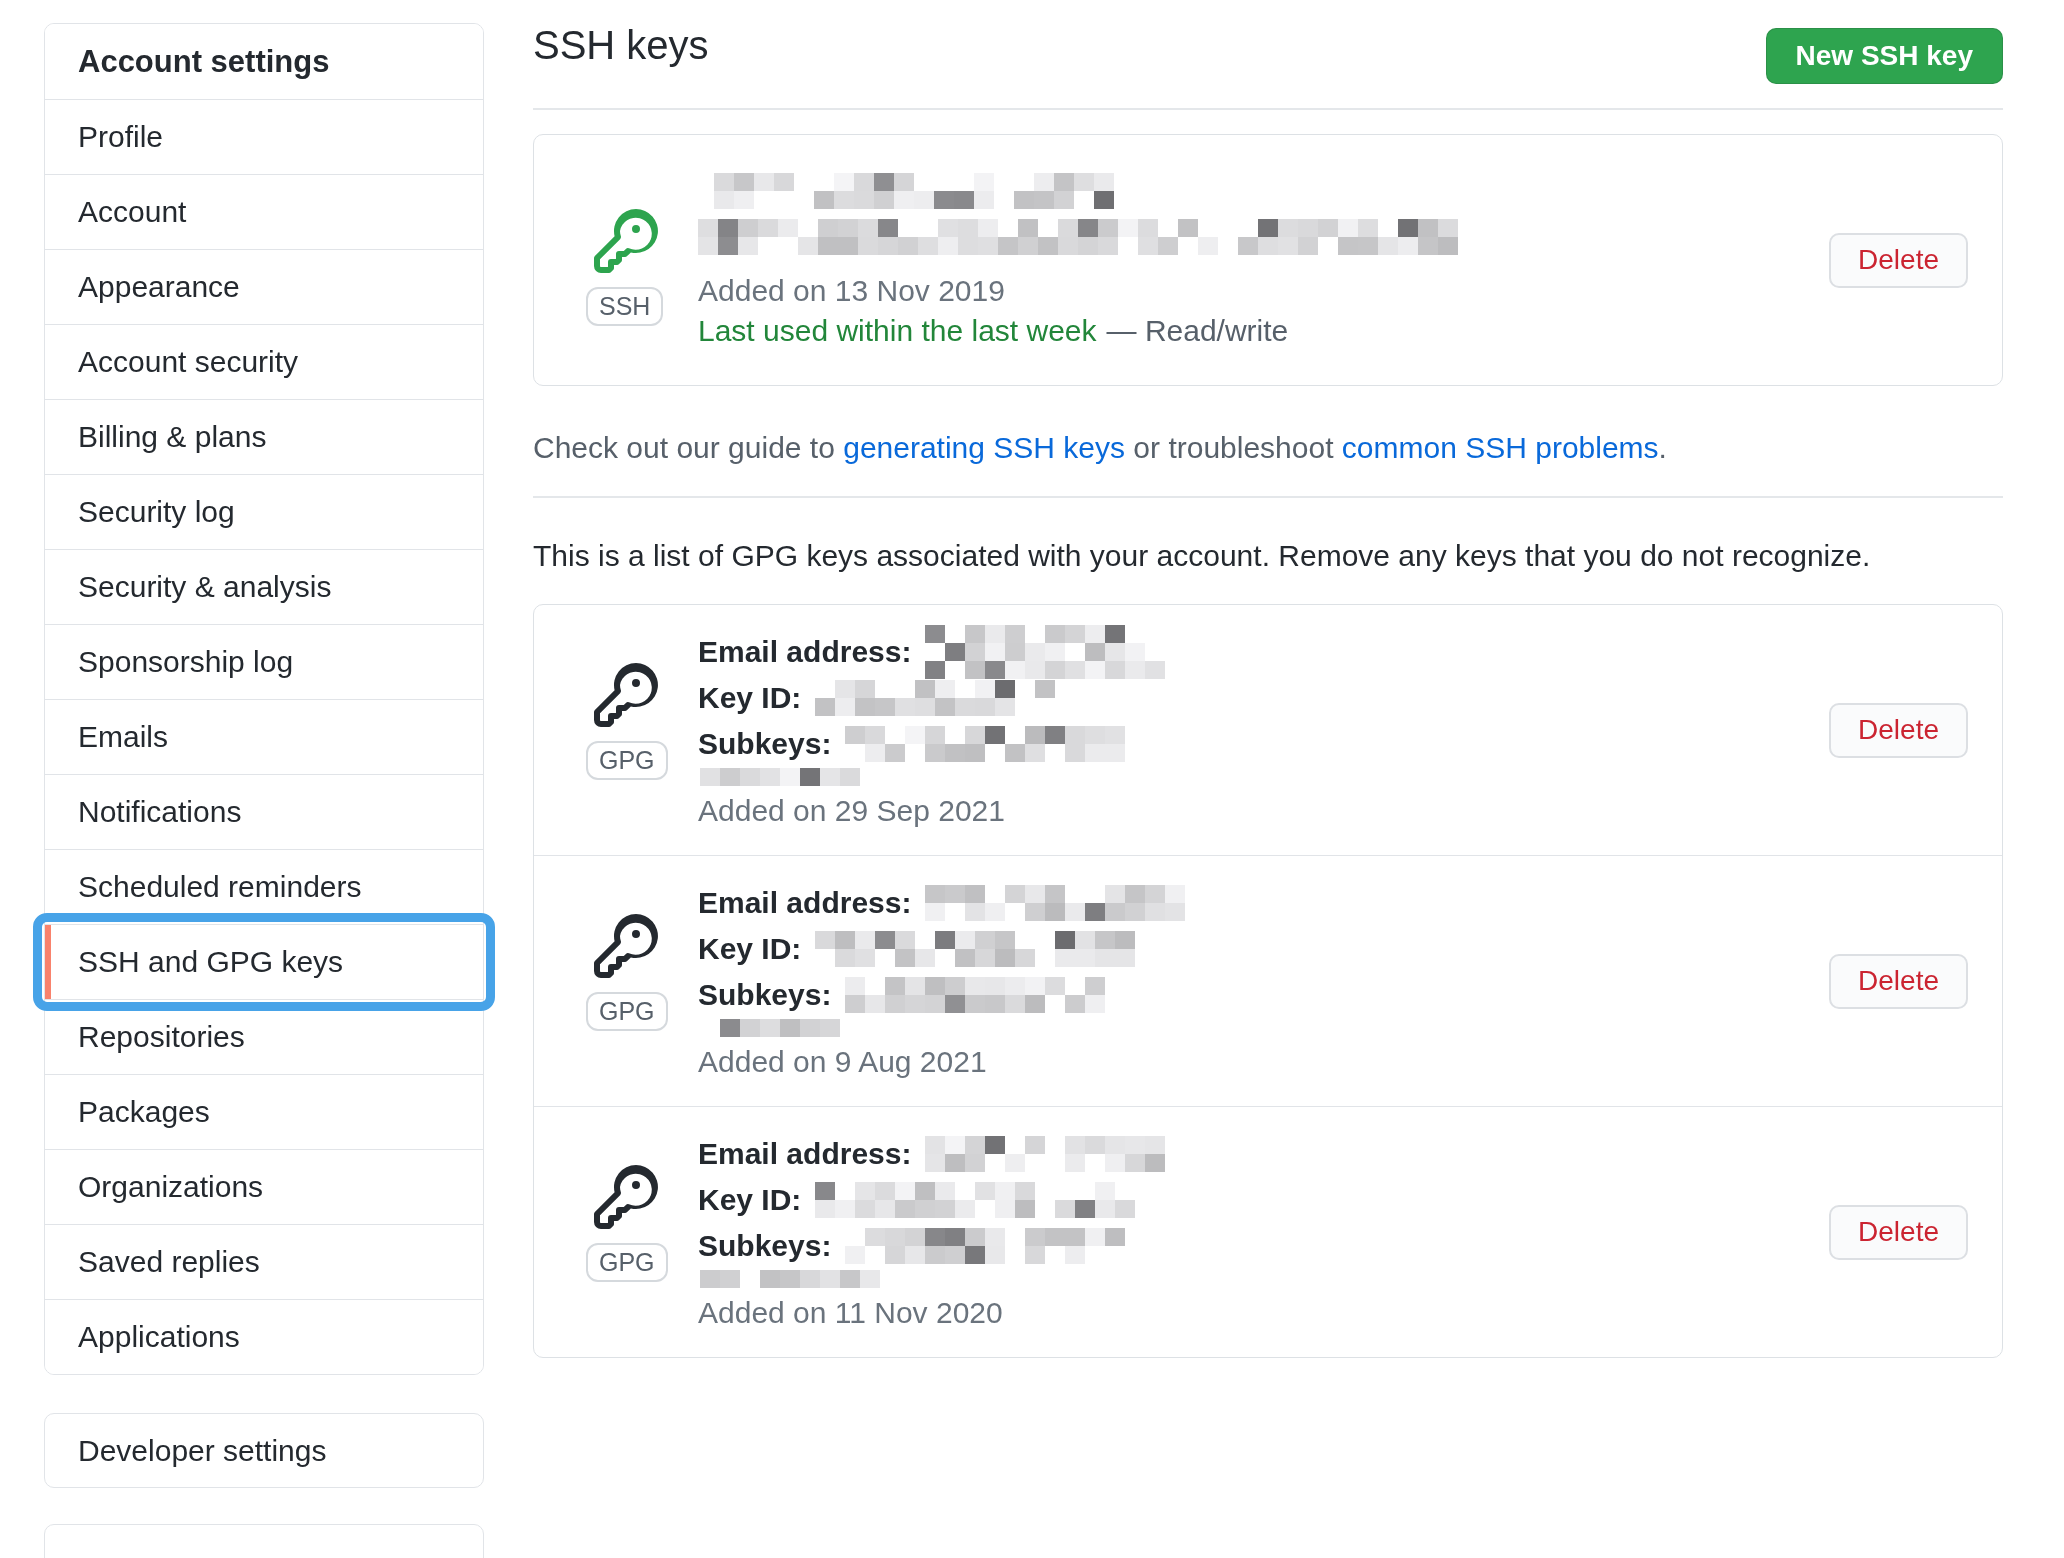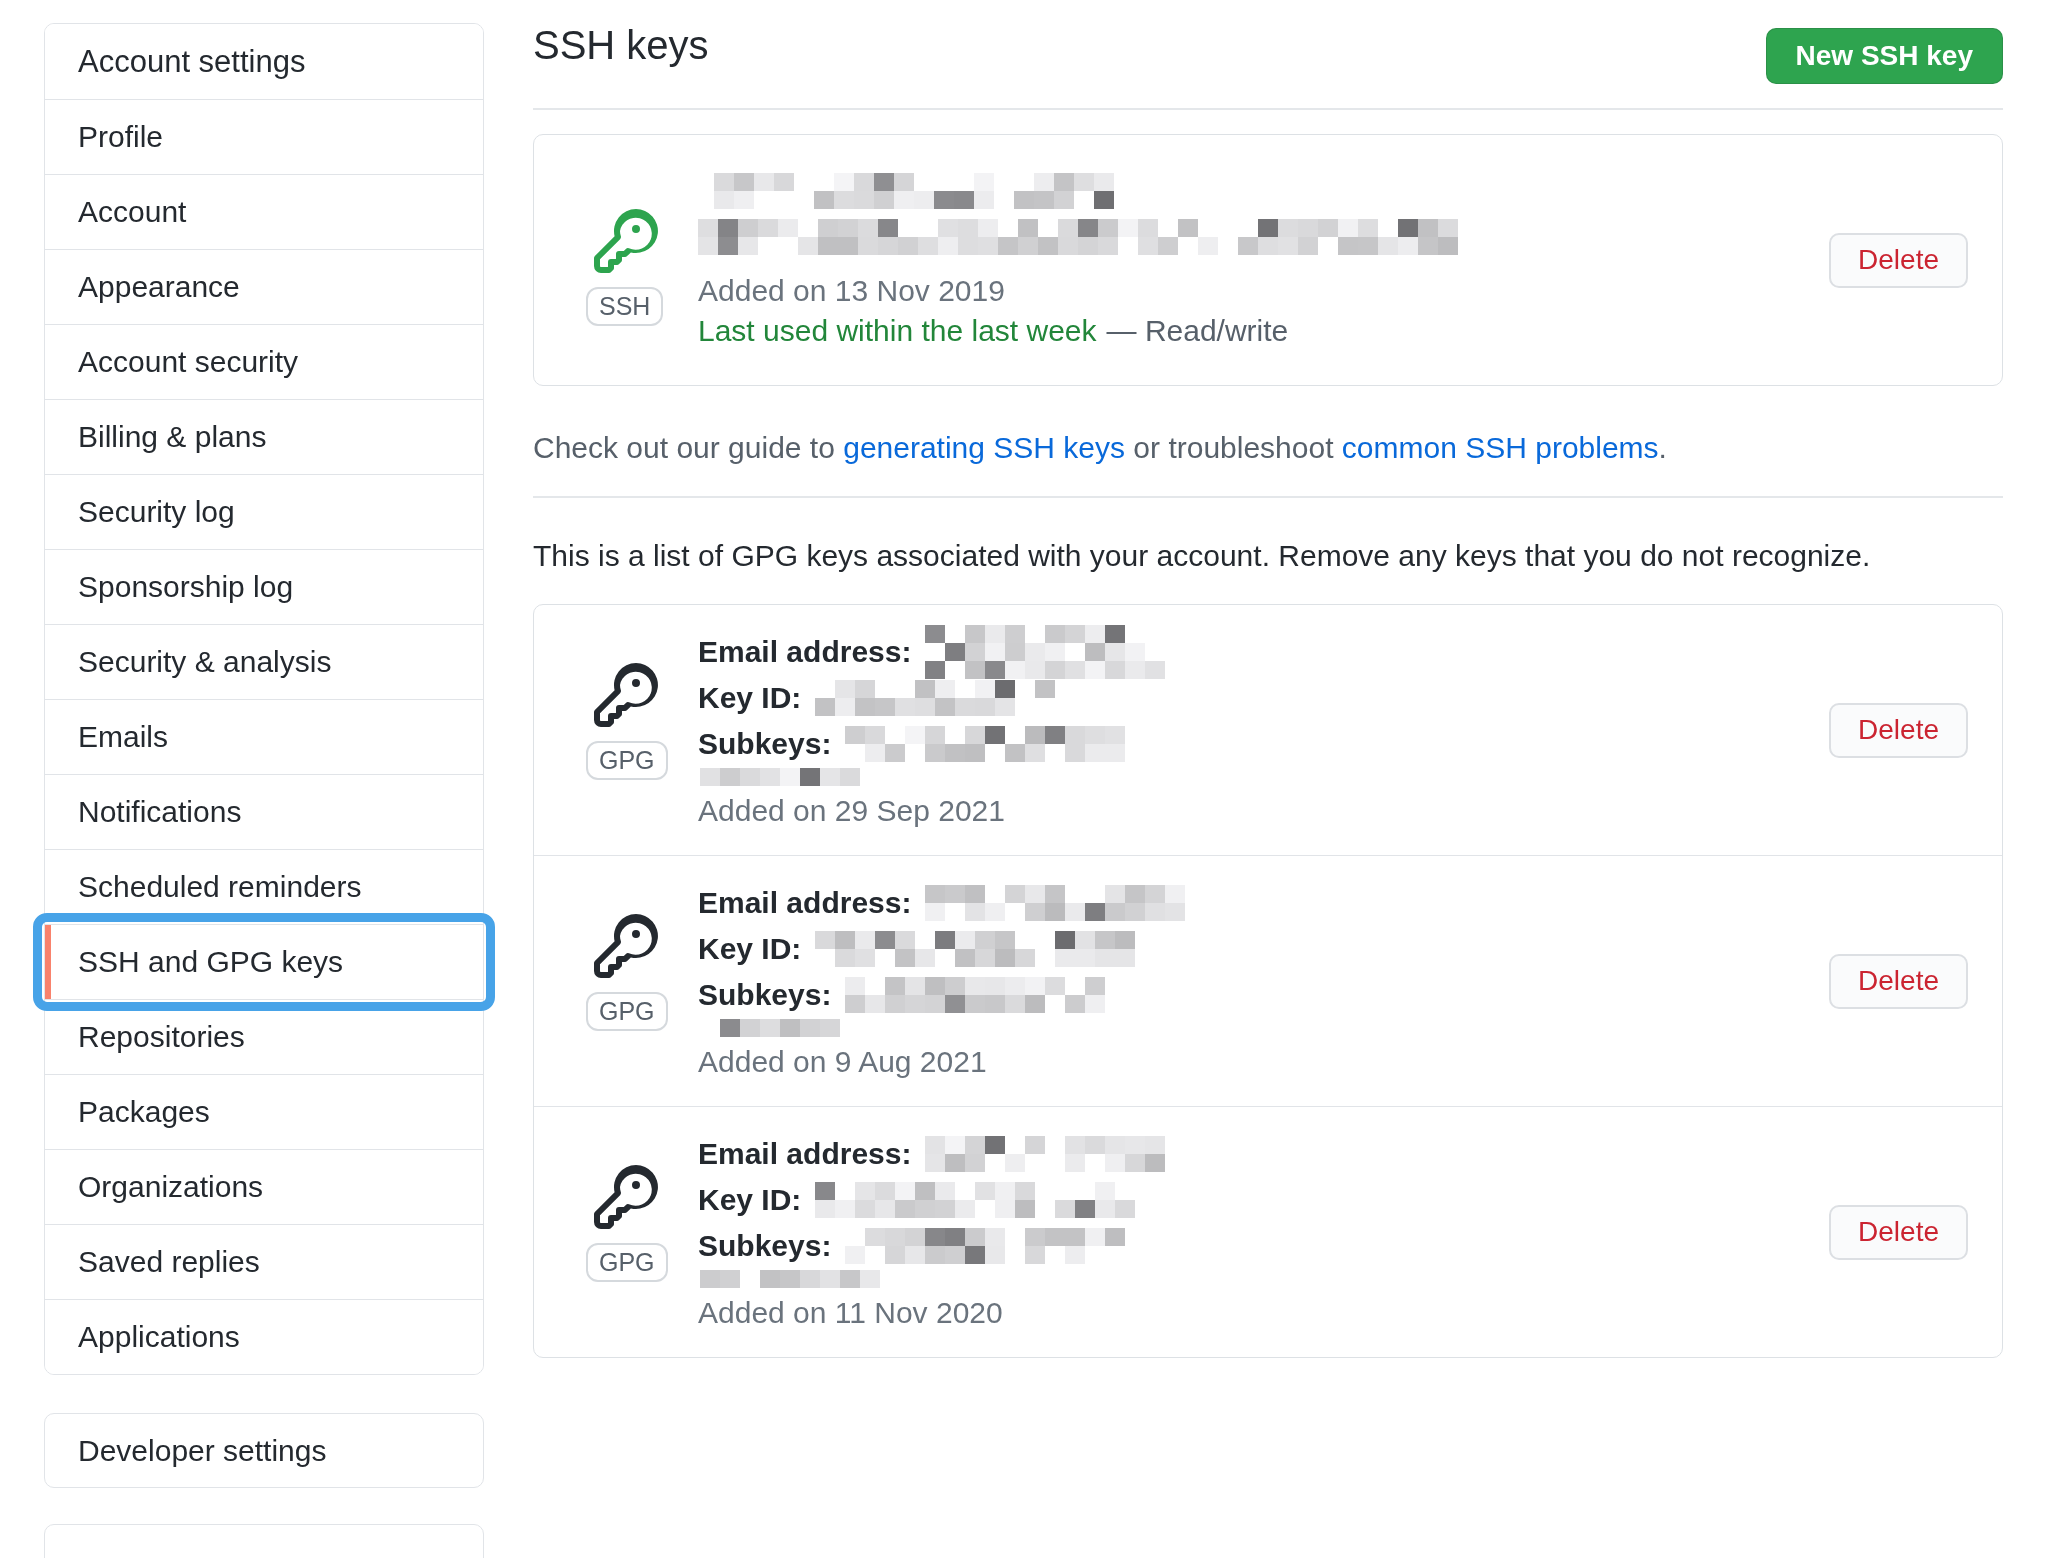--- a/index.html
+++ b/index.html
@@ -12,21 +12,21 @@
   
   .sidebar{position:absolute;left:44px;top:23px;width:440px}
   .nav-box{border:1px solid #e1e4e8;border-radius:10px;background:#fff}
   .nav-row{
     height:75px;box-sizing:border-box;display:flex;align-items:center;
     padding-left:33px;font-size:30px;color:#24292f;background:#fff;
     border-top:1px solid #e1e4e8;position:relative;cursor:pointer;
   }
   .nav-row:first-child{border-top:none;border-radius:9px 9px 0 0}
   .nav-row:last-child{border-radius:0 0 9px 9px}
-  .nav-row.hdr{font-weight:400;font-size:31px}
+  .nav-row.hdr{font-weight:700;font-size:31px}
   .nav-row.active .accent{
     position:absolute;left:0;top:0;bottom:0;width:6px;background:#f9826c;
   }
   .nav-row.active::after{
     content:"";position:absolute;inset:-12px;border:9px solid #47a3e8;
     border-radius:14px;pointer-events:none;z-index:5;
   }
   .side-box{
     border:1px solid #e1e4e8;border-radius:10px;background:#fff;
     height:75px;box-sizing:border-box;display:flex;align-items:center;
@@ -110,24 +110,24 @@
     <div class="nav-row">
         <span>Account security</span>
       </div>
     <div class="nav-row">
         <span>Billing &amp; plans</span>
       </div>
     <div class="nav-row">
         <span>Security log</span>
       </div>
     <div class="nav-row">
+        <span>Security &amp; analysis</span>
+      </div>
+    <div class="nav-row">
         <span>Sponsorship log</span>
-      </div>
-    <div class="nav-row">
-        <span>Security &amp; analysis</span>
       </div>
     <div class="nav-row">
         <span>Emails</span>
       </div>
     <div class="nav-row">
         <span>Notifications</span>
       </div>
     <div class="nav-row">
         <span>Scheduled reminders</span>
       </div>

